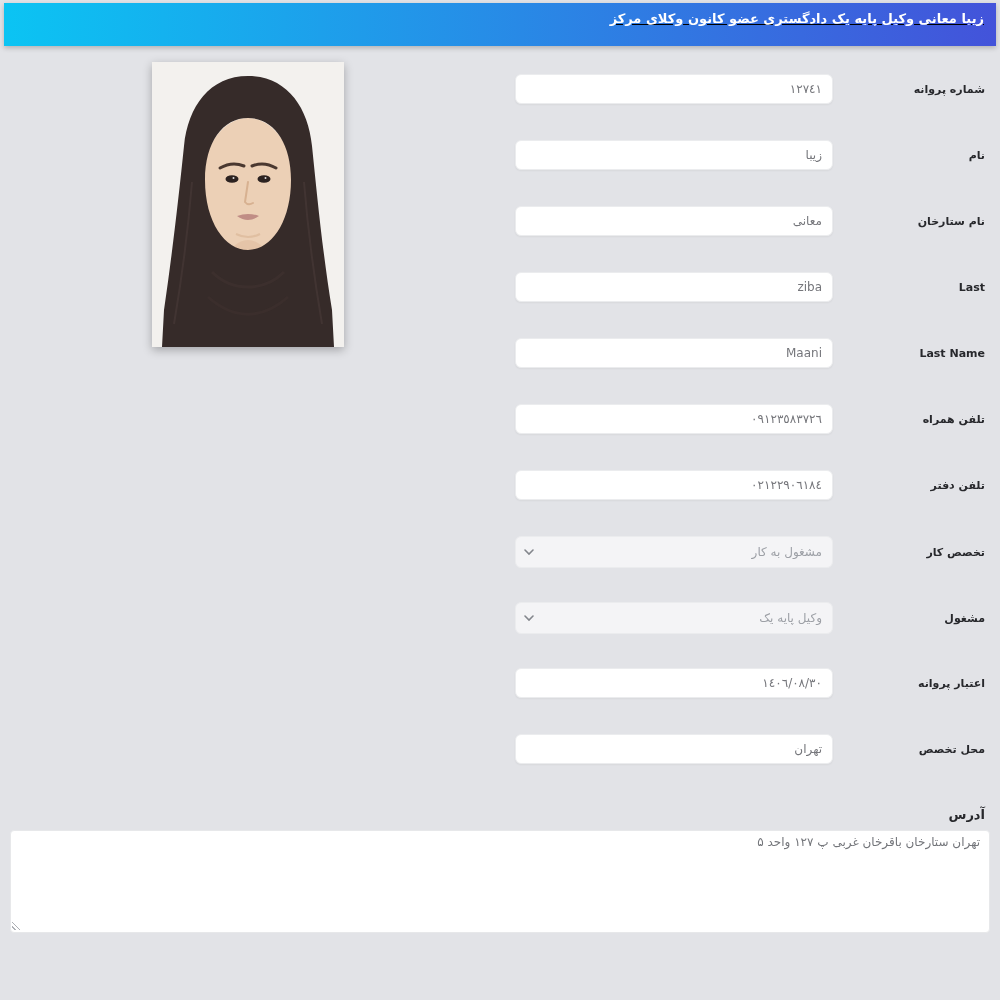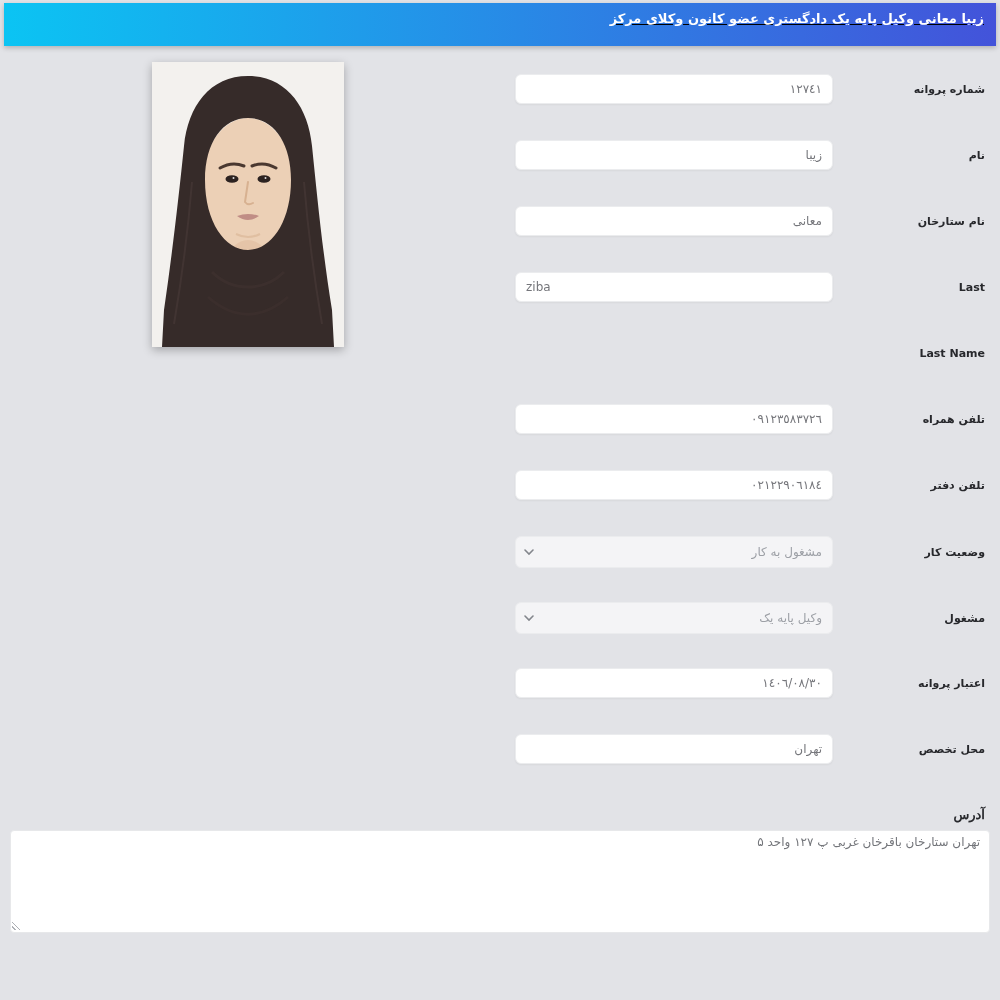--- a/index.html
+++ b/index.html
@@ -39,36 +39,36 @@
     white-space:nowrap;
   }
   .fctrl{width:318px;flex:none;position:relative;}
   input.fi{
     display:block;width:100%;box-sizing:border-box;height:30px;
     border:1px solid #ebecee;border-radius:6px;background:#ffffff;
     padding:0 10px;font-size:12px;color:#75767b;
     font-family:inherit;outline:none;
     box-shadow:0 1px 2px rgba(0,0,0,.05);
   }
-  input.fi.ltr{direction:ltr;text-align:left;}
+  input.fi.ltr{direction:ltr;text-align:right;}
   select.fs{
     display:block;width:100%;box-sizing:border-box;height:32px;
     -webkit-appearance:none;appearance:none;
     border:1px solid #ebecee;border-radius:6px;background:#f4f4f6;
     padding:0 10px;font-size:12px;color:#9da0a6;
     font-family:inherit;outline:none;
   }
   .chev{
     position:absolute;left:9px;top:50%;transform:translateY(-50%);
     pointer-events:none;line-height:0;
   }
   
   .addr-label{
     margin:42px 15px 6px 0;height:18px;line-height:18px;
-    font-size:13px;font-weight:600;color:#27282c;font-family:Liberation Serif, serif;
+    font-size:13px;font-weight:600;color:#27282c;
   }
   .ta-wrap{position:relative;margin:0 10px;}
   textarea.fa{
     display:block;width:100%;box-sizing:border-box;height:103px;
     border:1px solid #e7e8ea;border-radius:4px;background:#ffffff;
     padding:4px 9px;font-size:12px;color:#73757a;
     font-family:inherit;outline:none;resize:none;
   }
   .grip{
     position:absolute;left:2px;bottom:3px;width:11px;height:11px;
@@ -142,38 +142,41 @@
 
   <div class="frow">
     <div class="flabel">Last</div>
     <div class="fctrl">
       <input class="fi ltr" type="text" value="ziba" style="">
     </div>
   </div>
 
   <div class="frow">
     <div class="flabel">Last Name</div>
+    <div class="fctrl">
+      <input class="fi ltr" type="text" value="Maani" style="">
+    </div>
   </div>
 
   <div class="frow">
     <div class="flabel">تلفن همراه</div>
     <div class="fctrl">
       <input class="fi" type="text" value="٠٩١٢٣٥٨٣٧٢٦" style="">
     </div>
   </div>
 
   <div class="frow">
     <div class="flabel">تلفن دفتر</div>
     <div class="fctrl">
       <input class="fi" type="text" value="٠٢١٢٢٩٠٦١٨٤" style="">
     </div>
   </div>
 
   <div class="frow sel">
-    <div class="flabel">وضعیت کار</div>
+    <div class="flabel">تخصص کار</div>
     <div class="fctrl">
       <select class="fs">
         <option>مشغول به کار</option>
       </select>
       <span class="chev">
         <svg width="10" height="7" viewBox="0 0 10 7">
             <path d="M1 1.5 L5 5.5 L9 1.5" stroke="#83868c" stroke-width="1.6" fill="none" stroke-linecap="round"></path>
           </svg>
       </span>
     </div>

